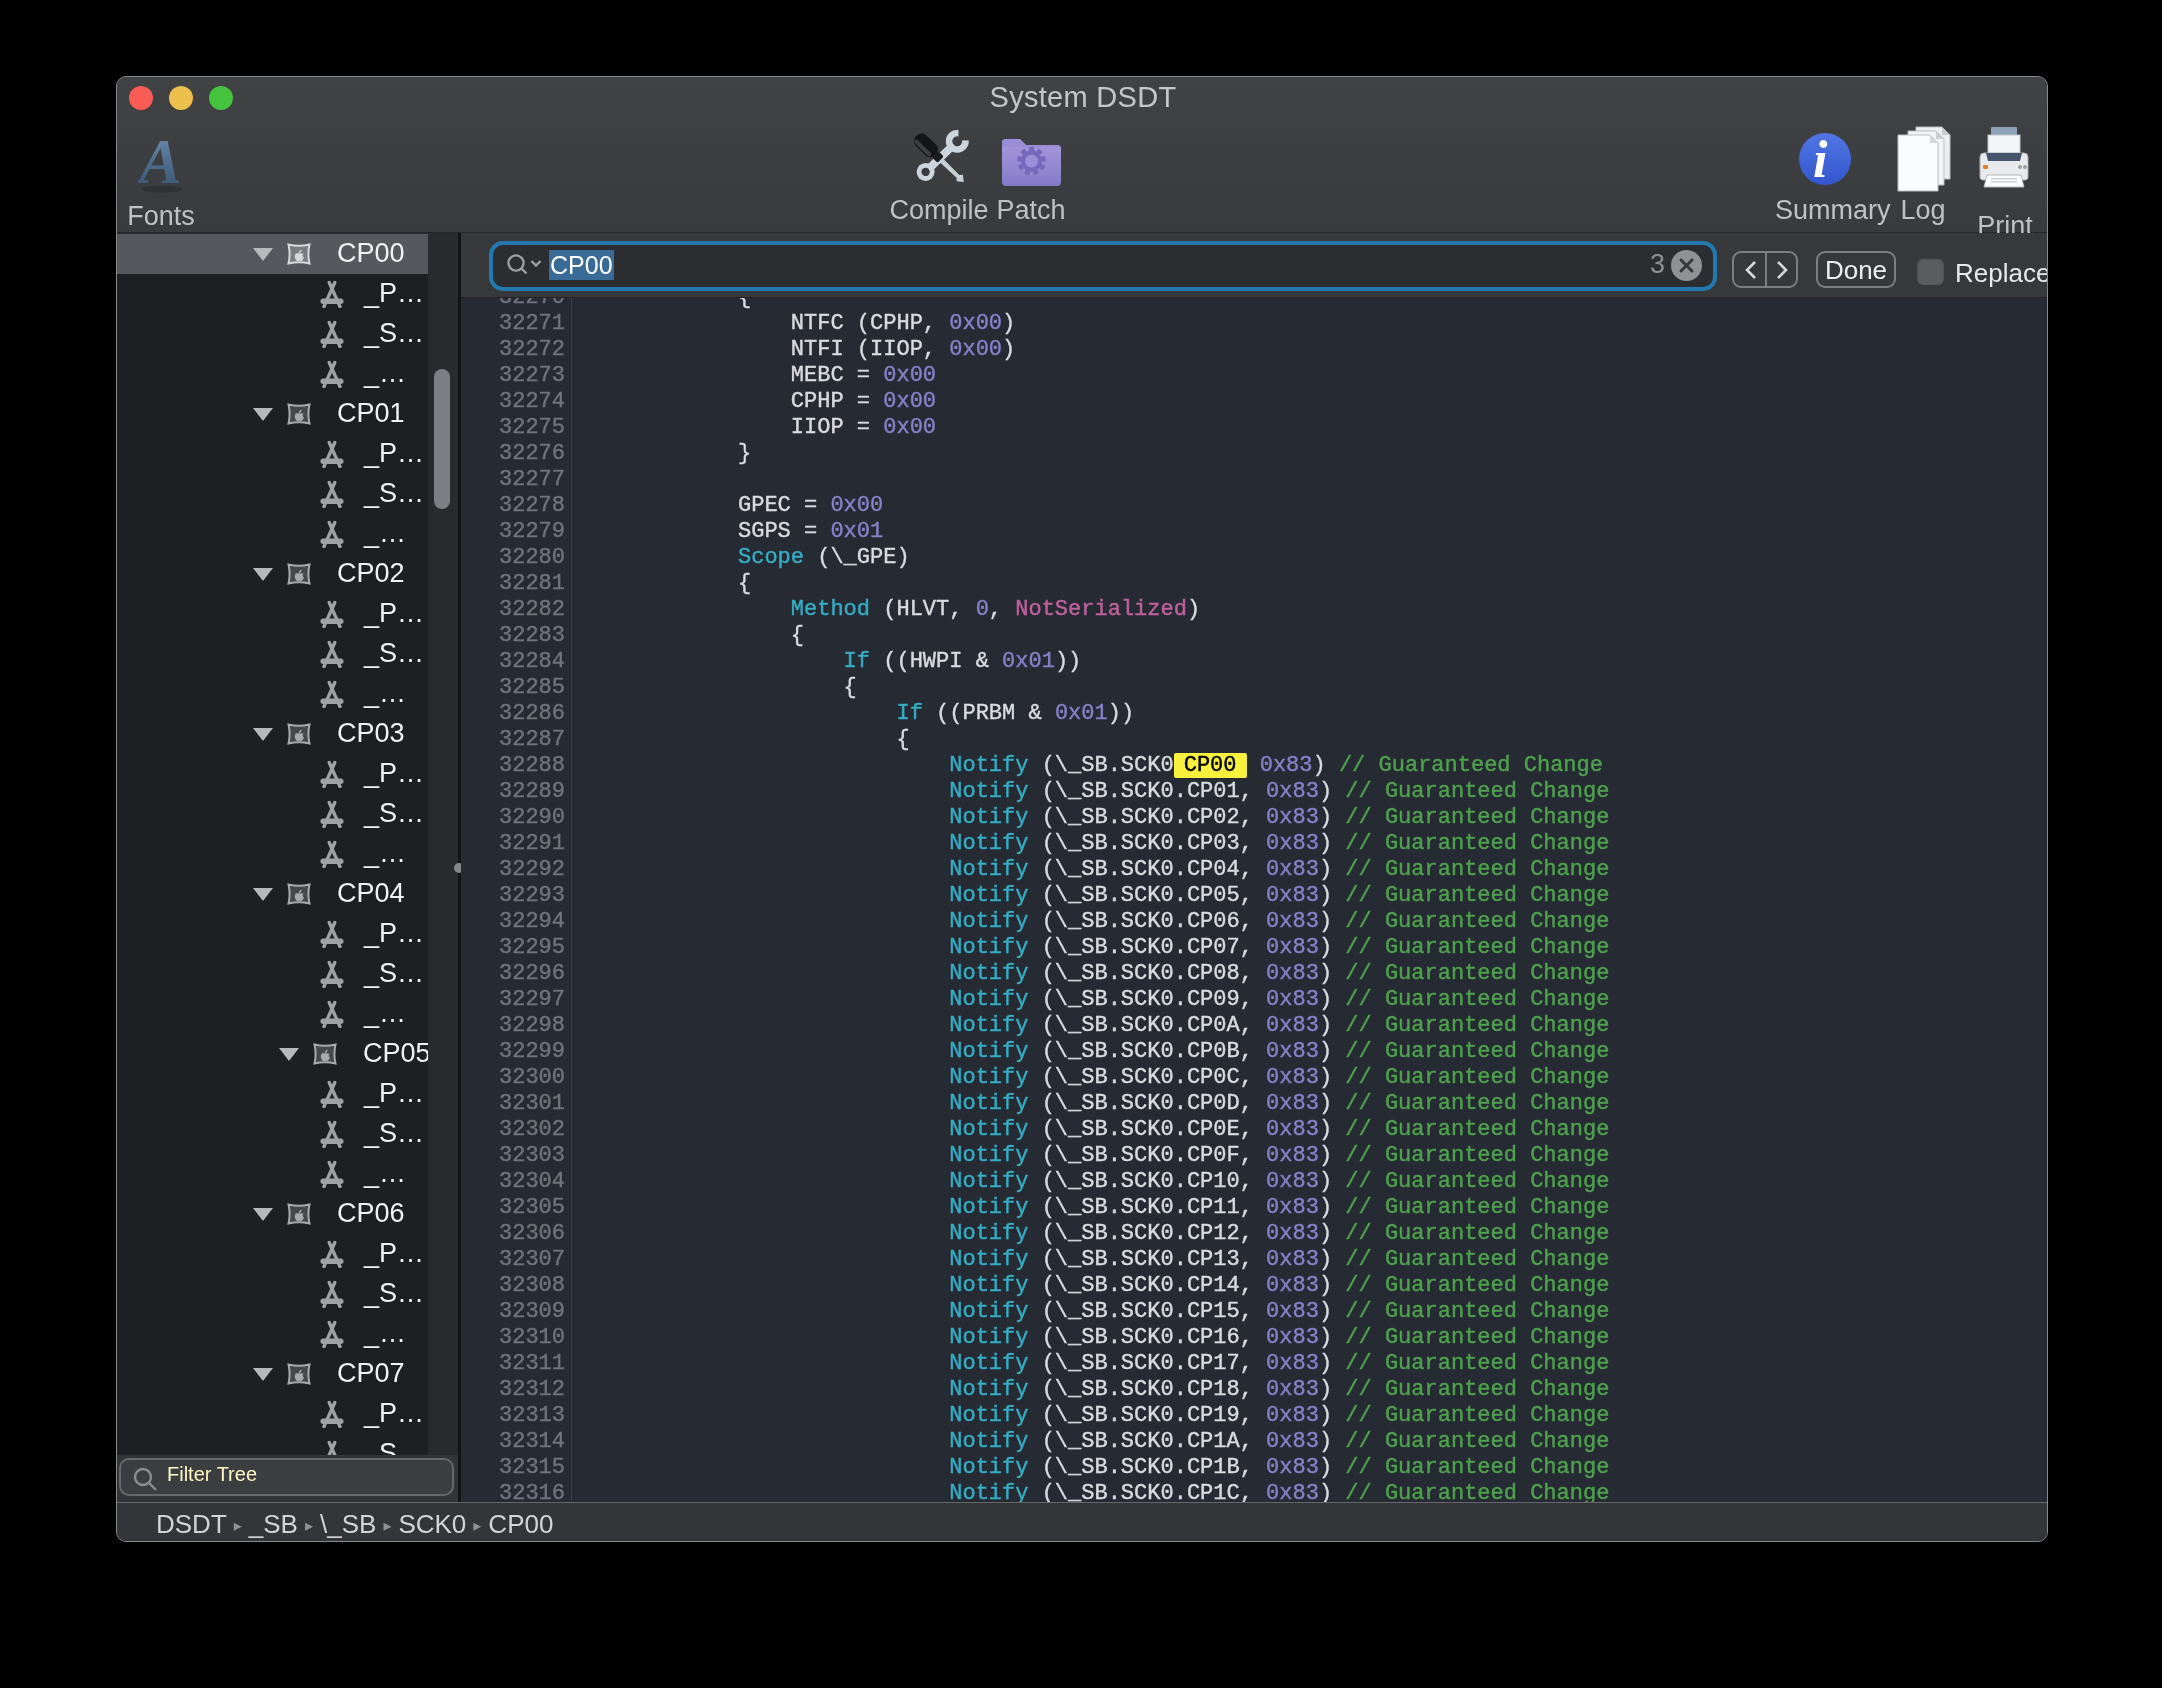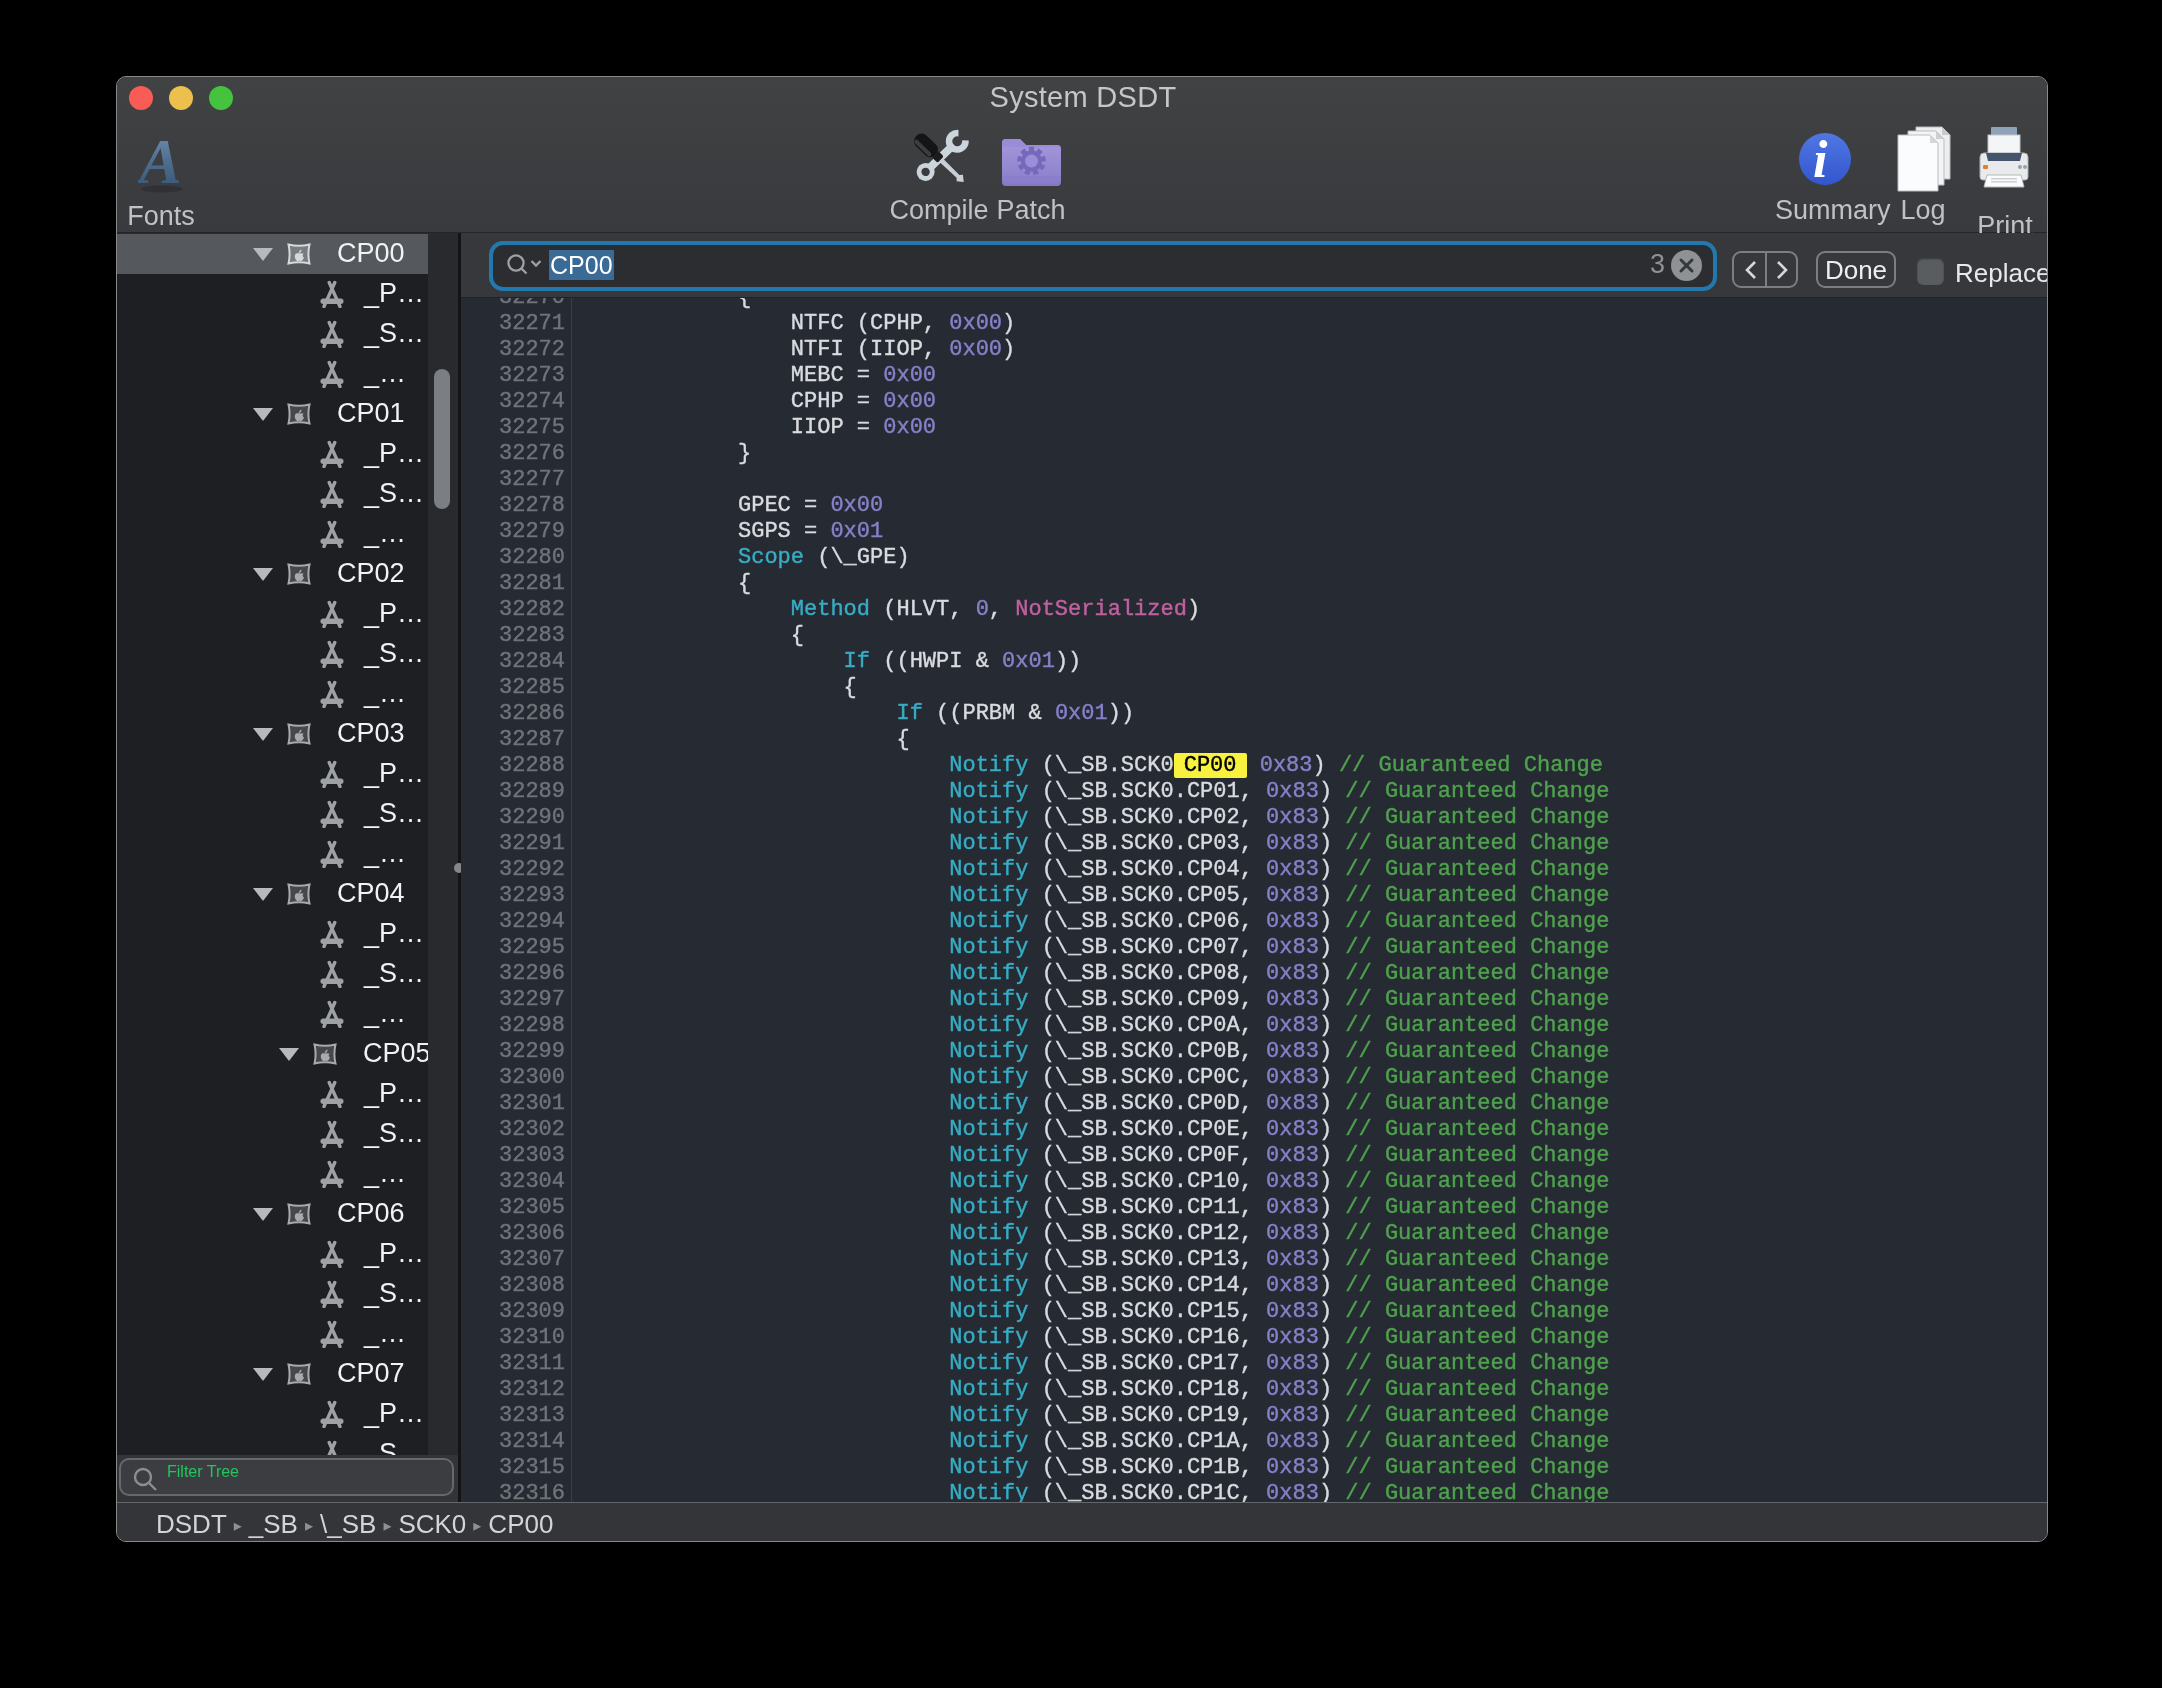--- a/index.html
+++ b/index.html
@@ -19,21 +19,21 @@
   #scrollgutter{position:absolute;left:311px;top:157px;width:30px;height:1221px;background:#292a2d;}
   #thumb{position:absolute;left:317px;top:292px;width:16px;height:140px;border-radius:8px;background:#7b7e82;}
   #sidedivider{position:absolute;left:341px;top:156px;width:3px;height:1269px;background:#131416;}
   .trow{position:absolute;left:0;width:311px;height:40px;}
   .trow .lbl{position:absolute;top:4px;font-size:27px;color:#f1f2f3;white-space:nowrap;}
   .tri{position:absolute;width:0;height:0;border-left:10px solid transparent;border-right:10px solid transparent;
        border-top:13px solid #b7b9bc;top:14px;left:136px;}
   #filterstrip{position:absolute;left:0;top:1378px;width:341px;height:47px;background:#323437;}
   #filterfield{position:absolute;left:2px;top:1381px;width:335px;height:38px;background:#3b3d40;
                border:2px solid #66696c;border-radius:10px;}
-  #filterfield span{position:absolute;left:46px;top:3px;font-size:16px;color:#22c55e;}
+  #filterfield span{position:absolute;left:46px;top:3px;font-size:20px;color:#fef9c3;}
   
   #findbar{position:absolute;left:344px;top:156px;width:1588px;height:65px;background:#36383b;border-bottom:1px solid #202225;}
   #sfield{position:absolute;left:372px;top:164px;width:1228px;height:50px;border:4px solid #2379ae;border-radius:14px;background:#2b2d30;}
   .navbtn{position:absolute;top:174px;height:37px;border:2px solid #7c7f82;border-radius:9px;color:#d6d8da;}
   
   #codearea{position:absolute;left:344px;top:221px;width:1588px;height:1204px;background:#262a33;overflow:hidden;}
   #gutterline{position:absolute;left:110px;top:0px;width:1px;height:1204px;background:#3a3d44;}
   pre{margin:0;font-family:"Liberation Mono",monospace;font-size:22px;line-height:26px;-webkit-text-stroke:0.4px;}
   #linenums{position:absolute;left:0px;top:-13px;width:104px;text-align:right;color:#70747a;}
   #code{position:absolute;left:277px;top:-13px;color:#d9dbdf;}

